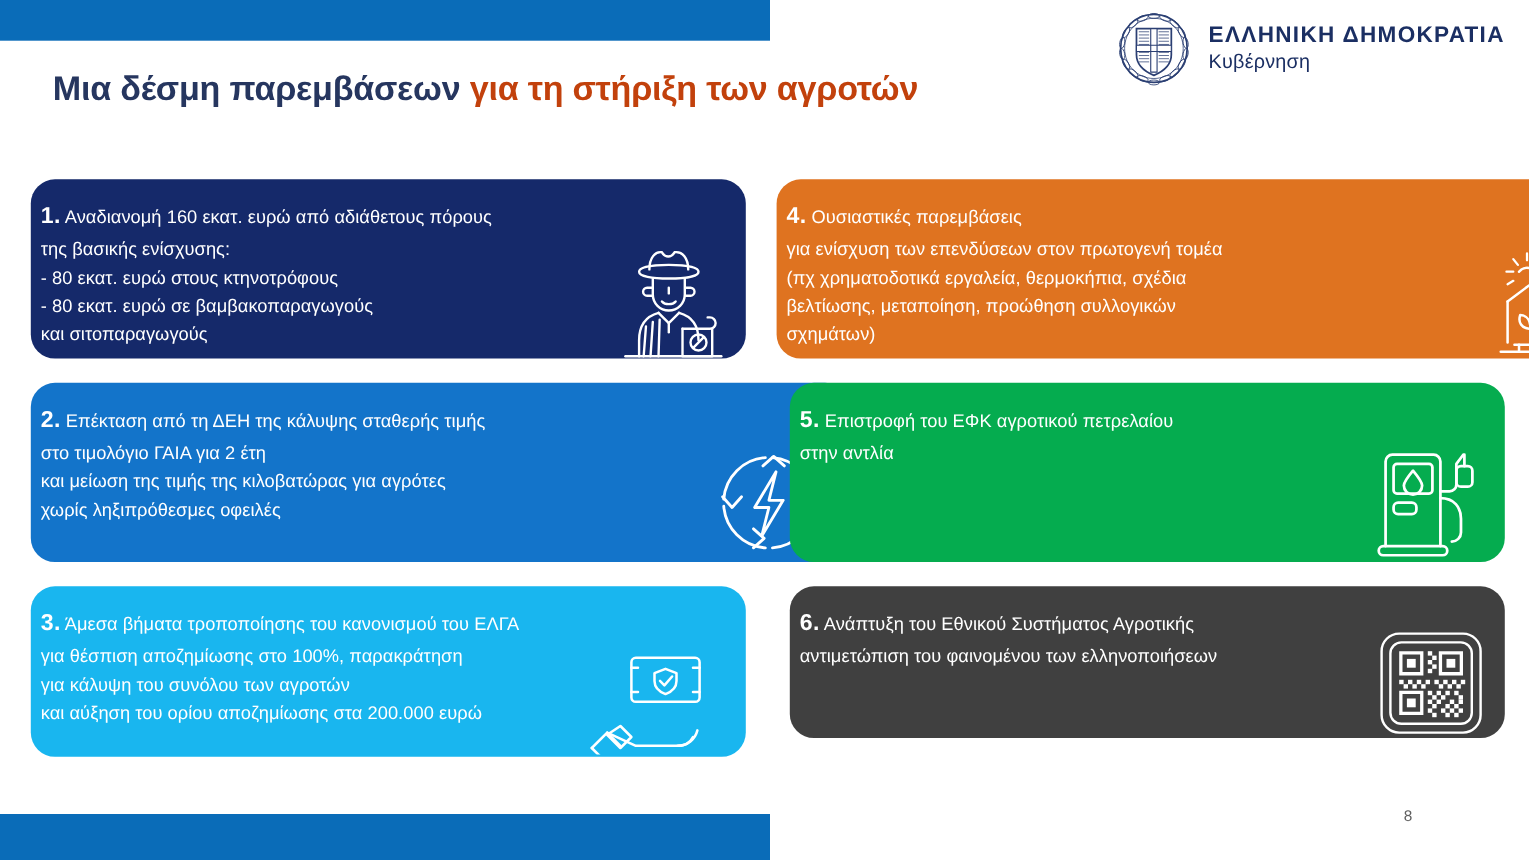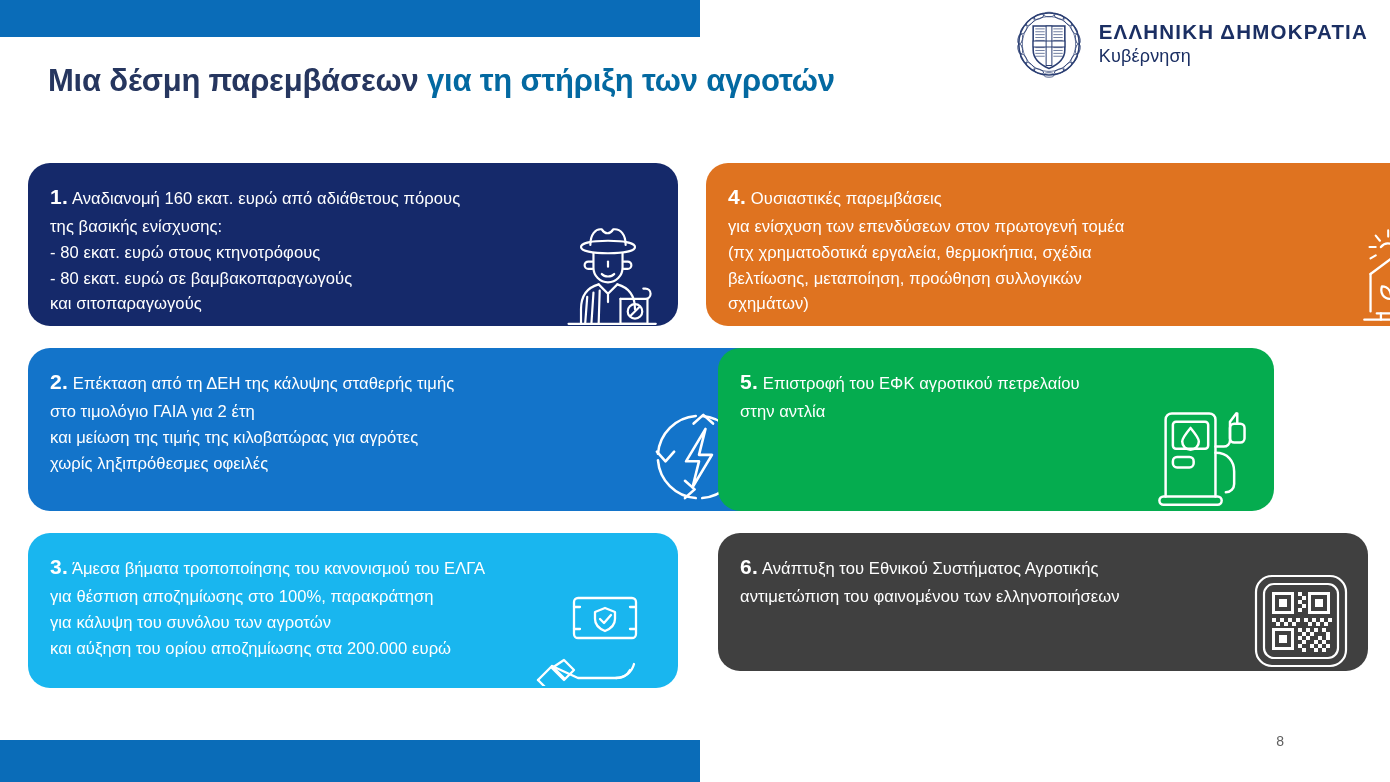--- a/index.html
+++ b/index.html
@@ -72,33 +72,33 @@
   .slide-title {
     position: absolute;
     left: 48px;
     top: 63px;
     font-size: 31px;
     font-weight: bold;
     letter-spacing: -0.2px;
     white-space: nowrap;
   }
   .title-dark { color: #26365f; }
-  .title-accent { color: #0369a1; }
+  .title-accent { color: #c2410c; }
 
   
   .card {
     position: absolute;
     border-radius: 22px;
     color: #ffffff;
     overflow: hidden;
     box-sizing: border-box;
   }
   .card-body {
     position: relative;
-    padding: 18px 22px 10px 22px;
+    padding: 18px 22px 10px 9px;
     height: 100%;
     box-sizing: border-box;
   }
   .card-line {
     font-size: 16.6px;
     line-height: 1.56;
     letter-spacing: 0.05px;
     white-space: nowrap;
   }
   .card-line .num {
@@ -110,21 +110,21 @@
     position: absolute;
     pointer-events: none;
   }
 
   
   #card-1 { left: 28px;  top: 163px; width: 650px; height: 163px; background: #15296a; }
   #card-2 { left: 28px;  top: 348px; width: 744px; height: 163px; background: #1374ca; }
   #card-3 { left: 28px;  top: 533px; width: 650px; height: 155px; background: #19b6ef; }
   
   #card-4 { left: 706px; top: 163px; width: 774px; height: 163px; background: #df7320; }
-  #card-5 { left: 718px; top: 348px; width: 556px; height: 163px; background: #05ac4f; }
+  #card-5 { left: 718px; top: 348px; width: 650px; height: 163px; background: #05ac4f; }
   #card-6 { left: 718px; top: 533px; width: 650px; height: 138px; background: #404040; }
 
   #card-1 .card-icon { right: 18px; bottom: -2px; width: 104px; height: 108px; }
   #card-2 .card-icon { right: 18px; bottom: 0;    width: 110px; height: 108px; }
   #card-3 .card-icon { right: 28px; bottom: 2px;  width: 120px; height: 92px; }
   #card-4 .card-icon { right: 16px; bottom: 2px;  width: 108px; height: 100px; }
   #card-5 .card-icon { right: 18px; bottom: 0;    width: 106px; height: 108px; }
   #card-6 .card-icon { right: 18px; bottom: 2px;  width: 98px;  height: 96px; }
 
   

